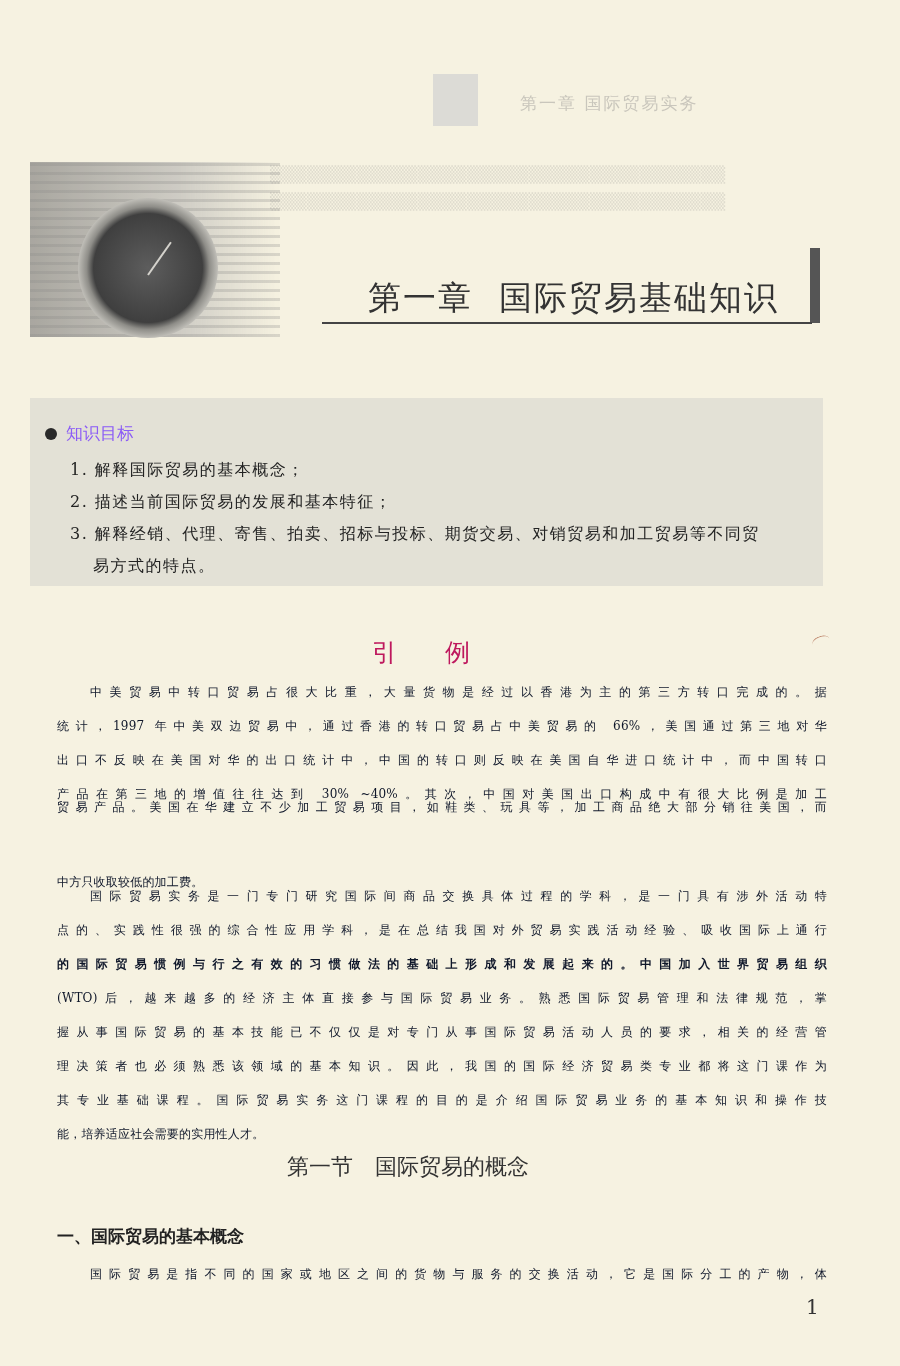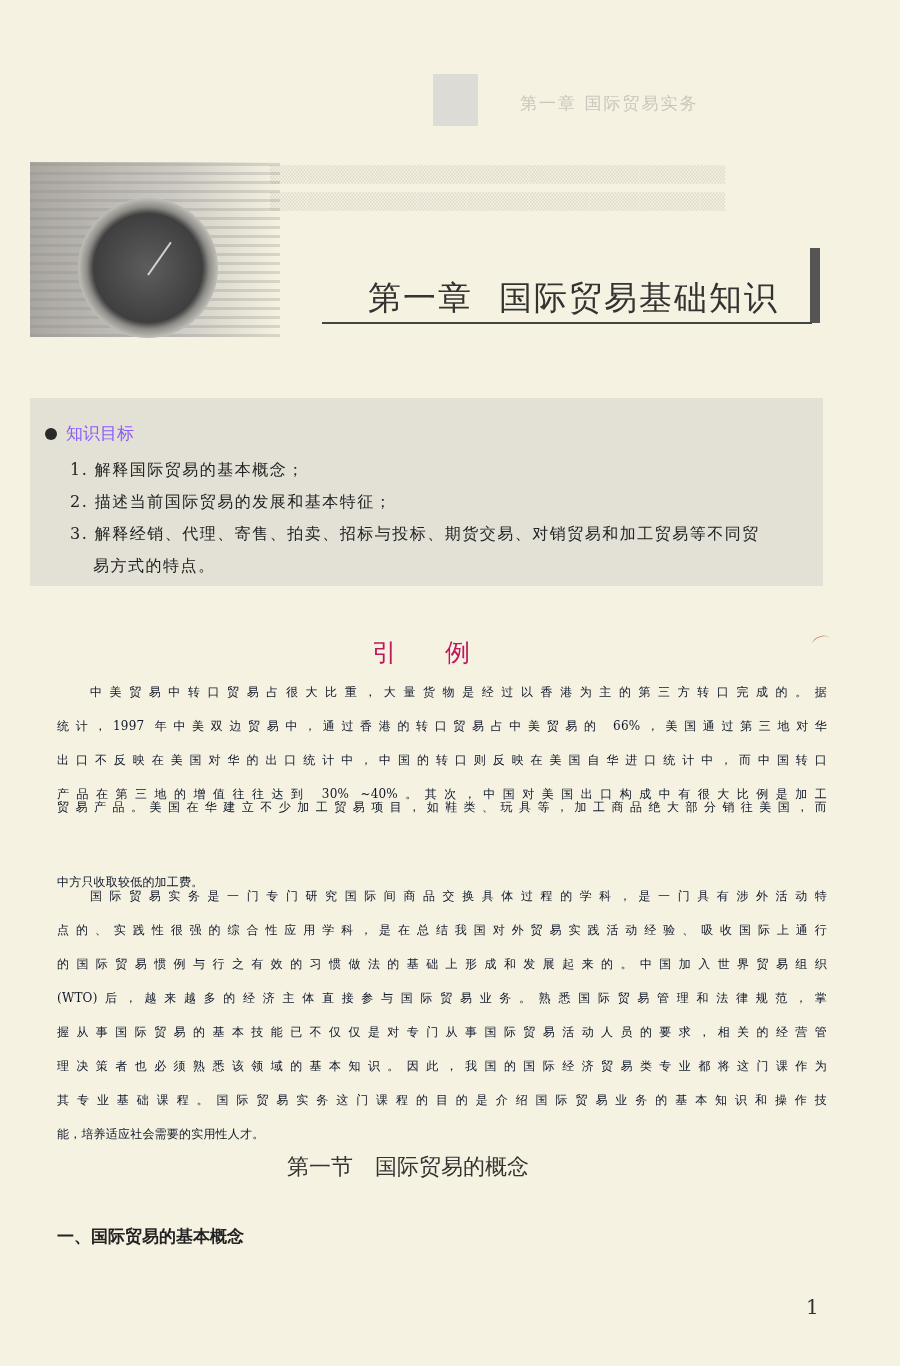--- a/index.html
+++ b/index.html
@@ -154,28 +154,29 @@
 
   <div class="line indent" style="top:684px;">中美贸易中转口贸易占很大比重，大量货物是经过以香港为主的第三方转口完成的。据</div>
   <div class="line" style="top:718px;">统计，1997 年中美双边贸易中，通过香港的转口贸易占中美贸易的 66%，美国通过第三地对华</div>
   <div class="line" style="top:752px;">出口不反映在美国对华的出口统计中，中国的转口则反映在美国自华进口统计中，而中国转口</div>
   <div class="line" style="top:786px;">产品在第三地的增值往往达到 30% ~40%。其次，中国对美国出口构成中有很大比例是加工</div>
   <div class="line" style="top:799px;">贸易产品。美国在华建立不少加工贸易项目，如鞋类、玩具等，加工商品绝大部分销往美国，而</div>
   <div class="line last" style="top:874px;">中方只收取较低的加工费。</div>
 
   <div class="line indent" style="top:888px;">国际贸易实务是一门专门研究国际间商品交换具体过程的学科，是一门具有涉外活动特</div>
   <div class="line" style="top:922px;">点的、实践性很强的综合性应用学科，是在总结我国对外贸易实践活动经验、吸收国际上通行</div>
-  <div class="line" style="top:956px;">的国际贸易惯例与行之有效的习惯做法的基础上形成和发展起来的。中国加入世界贸易组织</div>
+  <div class="line" style="top:956px;font-weight:bold;">的国际贸易惯例与行之有效的习惯做法的基础上形成和发展起来的。中国加入世界贸易组织</div>
   <div class="line" style="top:990px;">(WTO)后，越来越多的经济主体直接参与国际贸易业务。熟悉国际贸易管理和法律规范，掌</div>
   <div class="line" style="top:1024px;">握从事国际贸易的基本技能已不仅仅是对专门从事国际贸易活动人员的要求，相关的经营管</div>
   <div class="line" style="top:1058px;">理决策者也必须熟悉该领域的基本知识。因此，我国的国际经济贸易类专业都将这门课作为</div>
   <div class="line" style="top:1092px;">其专业基础课程。国际贸易实务这门课程的目的是介绍国际贸易业务的基本知识和操作技</div>
   <div class="line last" style="top:1126px;">能，培养适应社会需要的实用性人才。</div>
 
   <div class="section-heading">
     <span>第一节</span><span class="gap"></span><span>国际贸易的概念</span>
   </div>
 
   <div class="subsection-heading">一、国际贸易的基本概念</div>
+  <div class="line indent" style="top:1266px;">国际贸易是指不同的国家或地区之间的货物与服务的交换活动，它是国际分工的产物，体</div>
 
   <div class="page-number">1</div>
 
 </div>
 
 </body></html>

